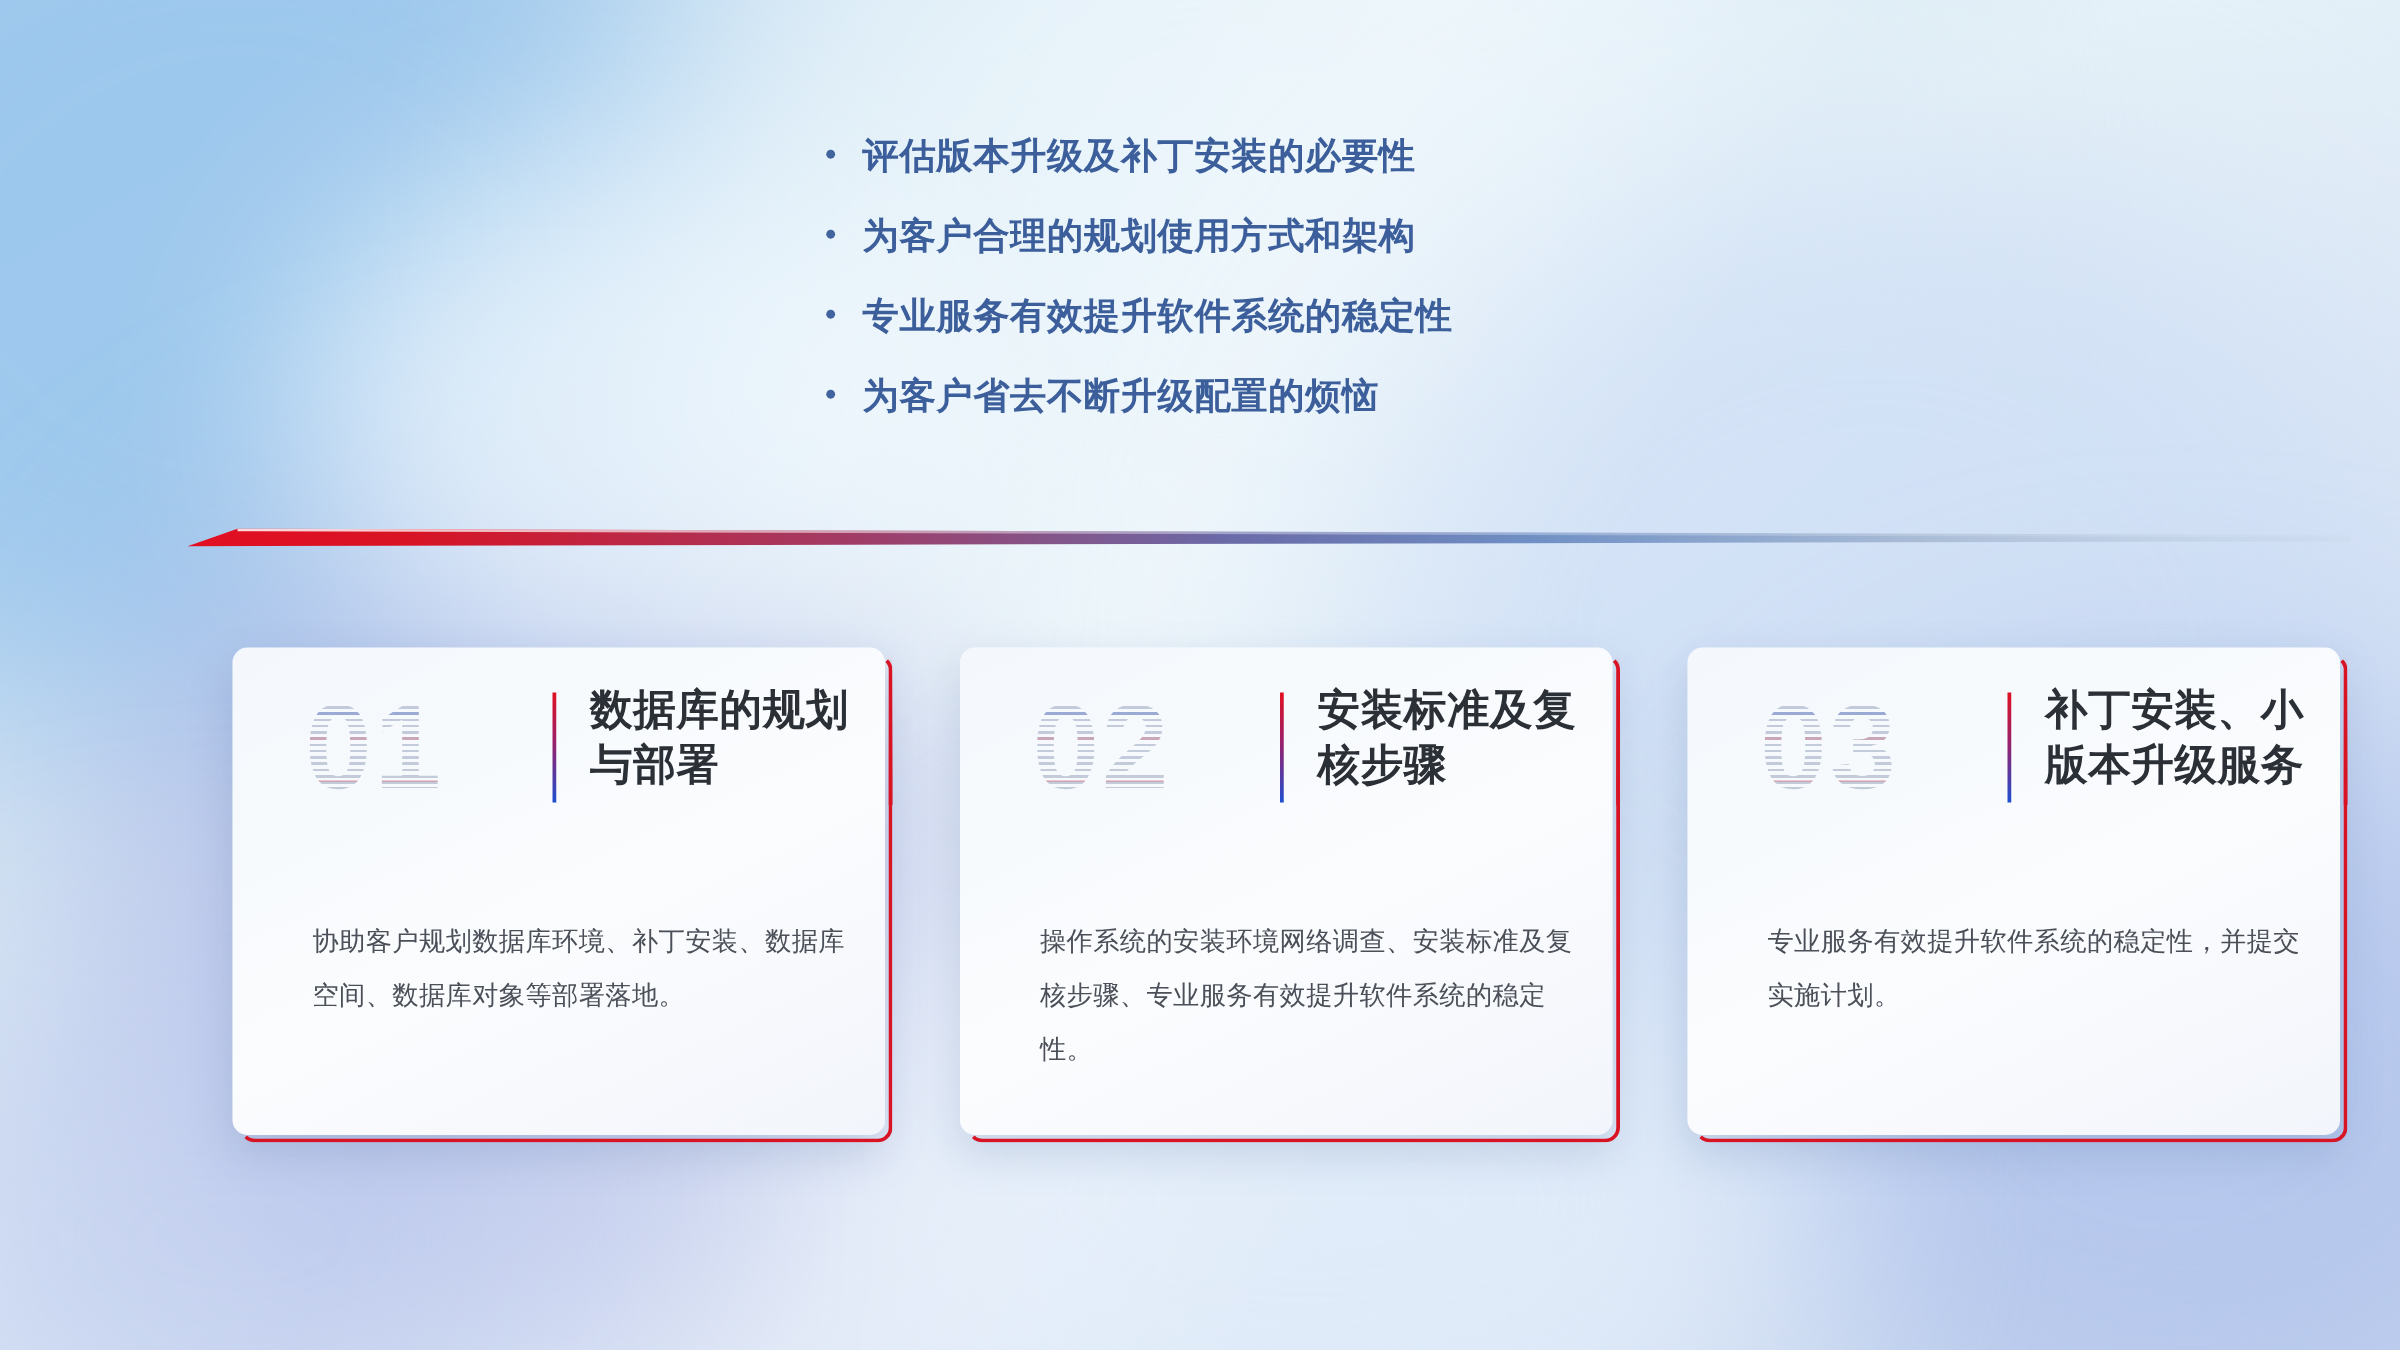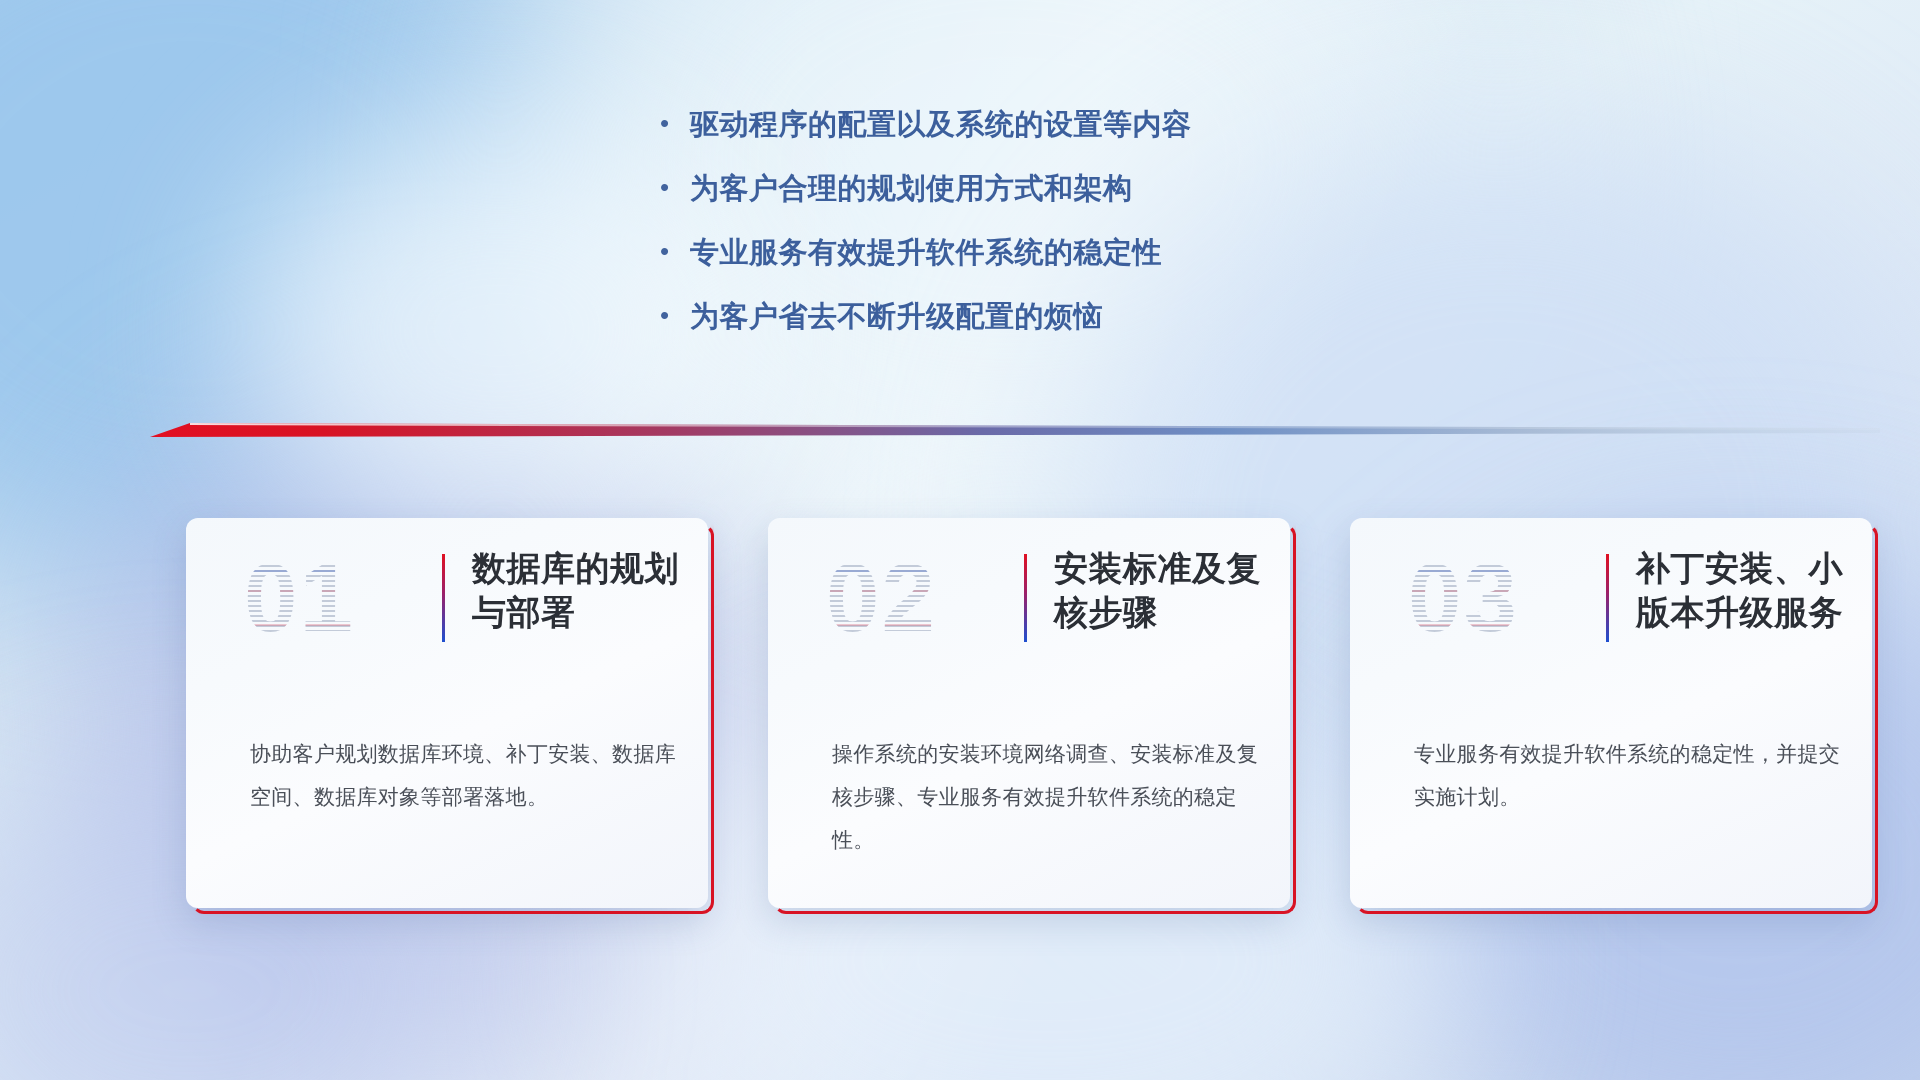--- a/index.html
+++ b/index.html
@@ -120,21 +120,21 @@
   <div class="bg-blob b4"></div>
   <div class="bg-blob b5"></div>
   <div class="bg-blob b6"></div>
   <div class="bg-blob b7"></div>
   <div class="bg-blob b8"></div>
   <div class="bg-sheen"></div>
 
   <div class="bullets">
     <div class="bullet">
       <span class="dot">•</span>
-      <span class="btxt">驱动程序的配置以及系统的设置等内容</span>
+      <span class="btxt">评估版本升级及补丁安装的必要性</span>
     </div>
     <div class="bullet">
       <span class="dot">•</span>
       <span class="btxt">为客户合理的规划使用方式和架构</span>
     </div>
     <div class="bullet">
       <span class="dot">•</span>
       <span class="btxt">专业服务有效提升软件系统的稳定性</span>
     </div>
     <div class="bullet">

